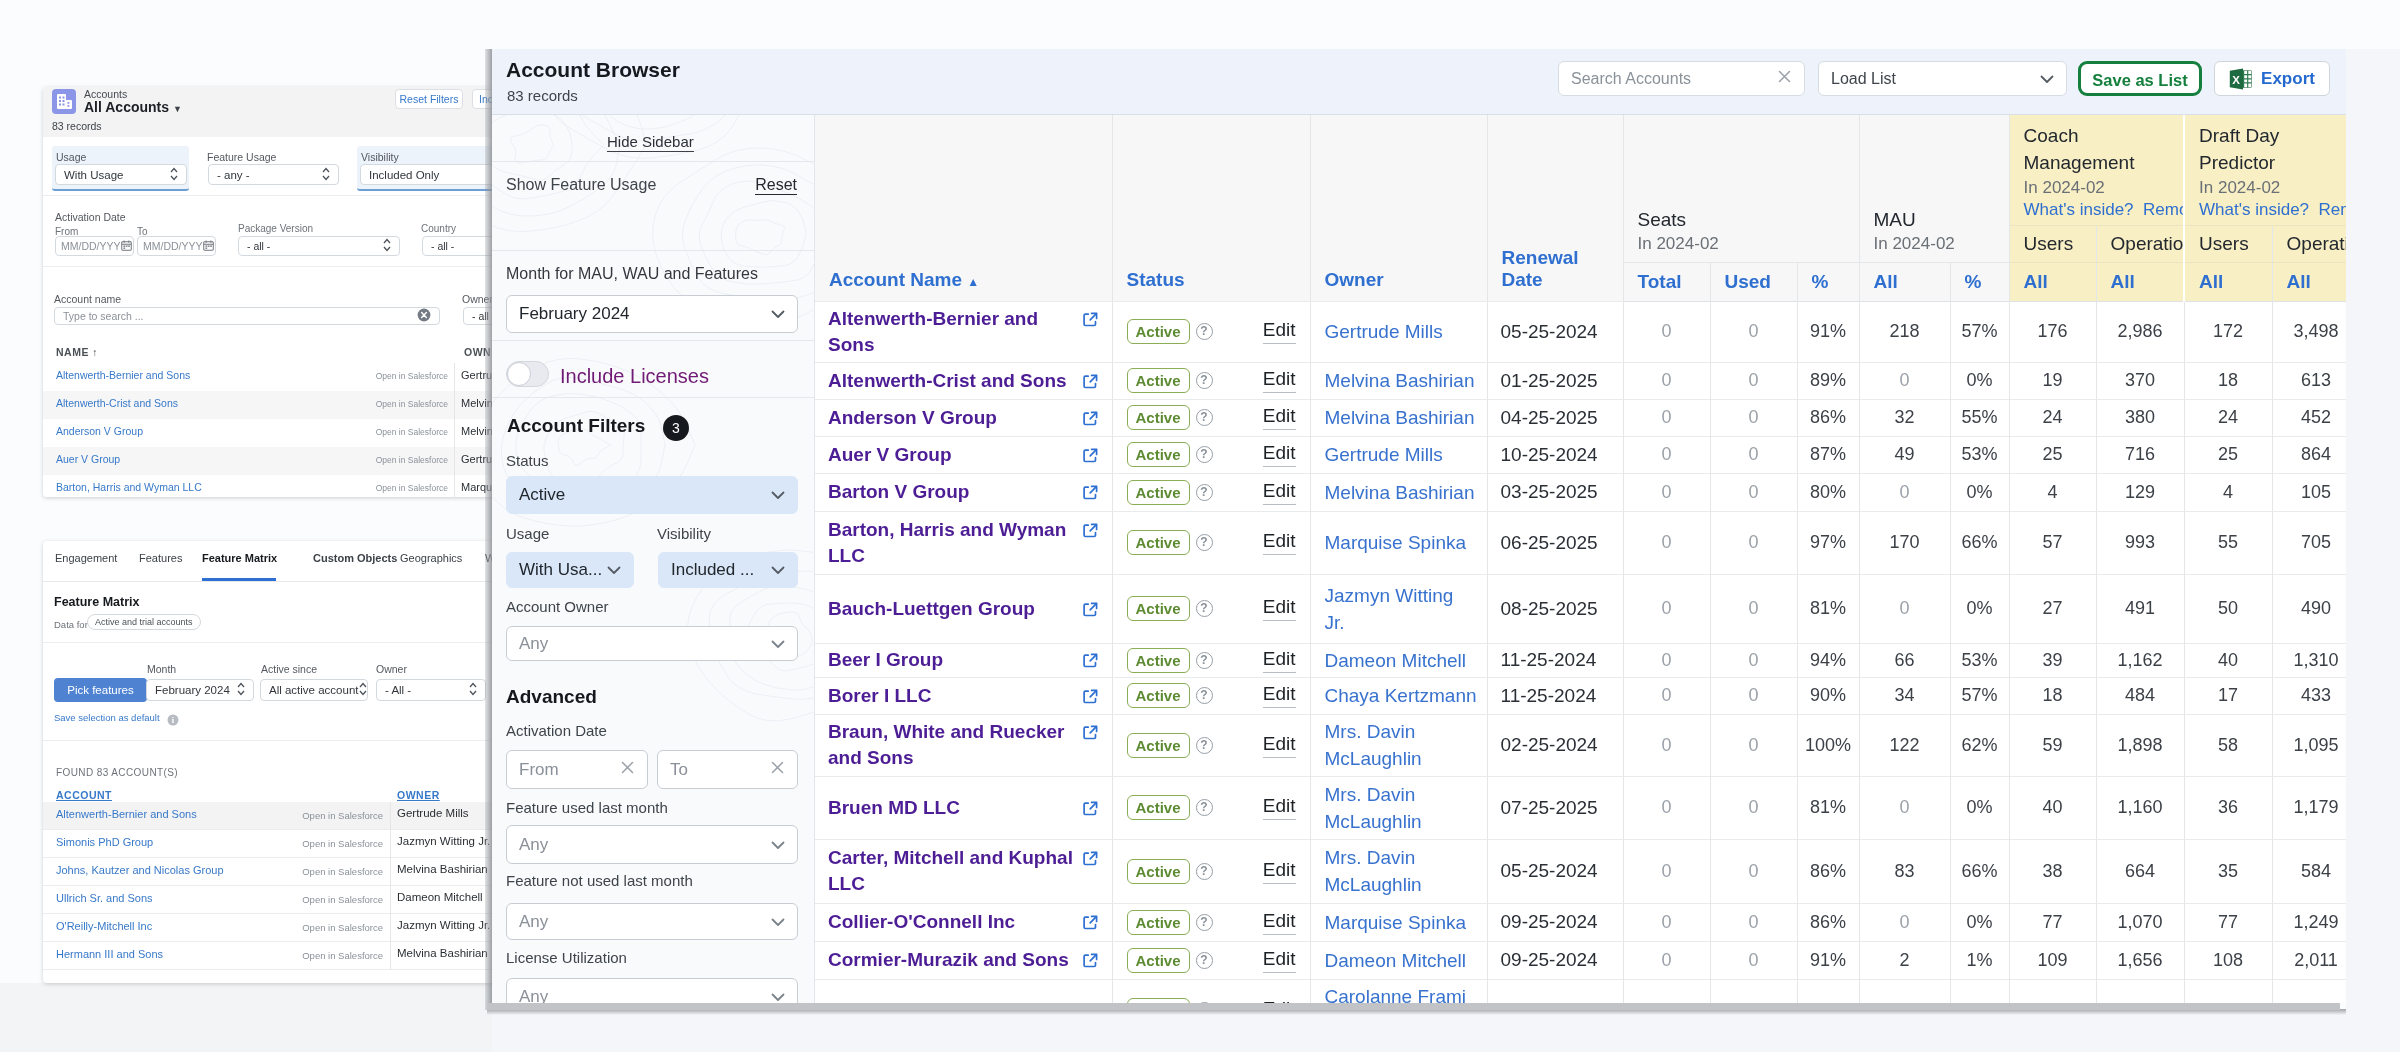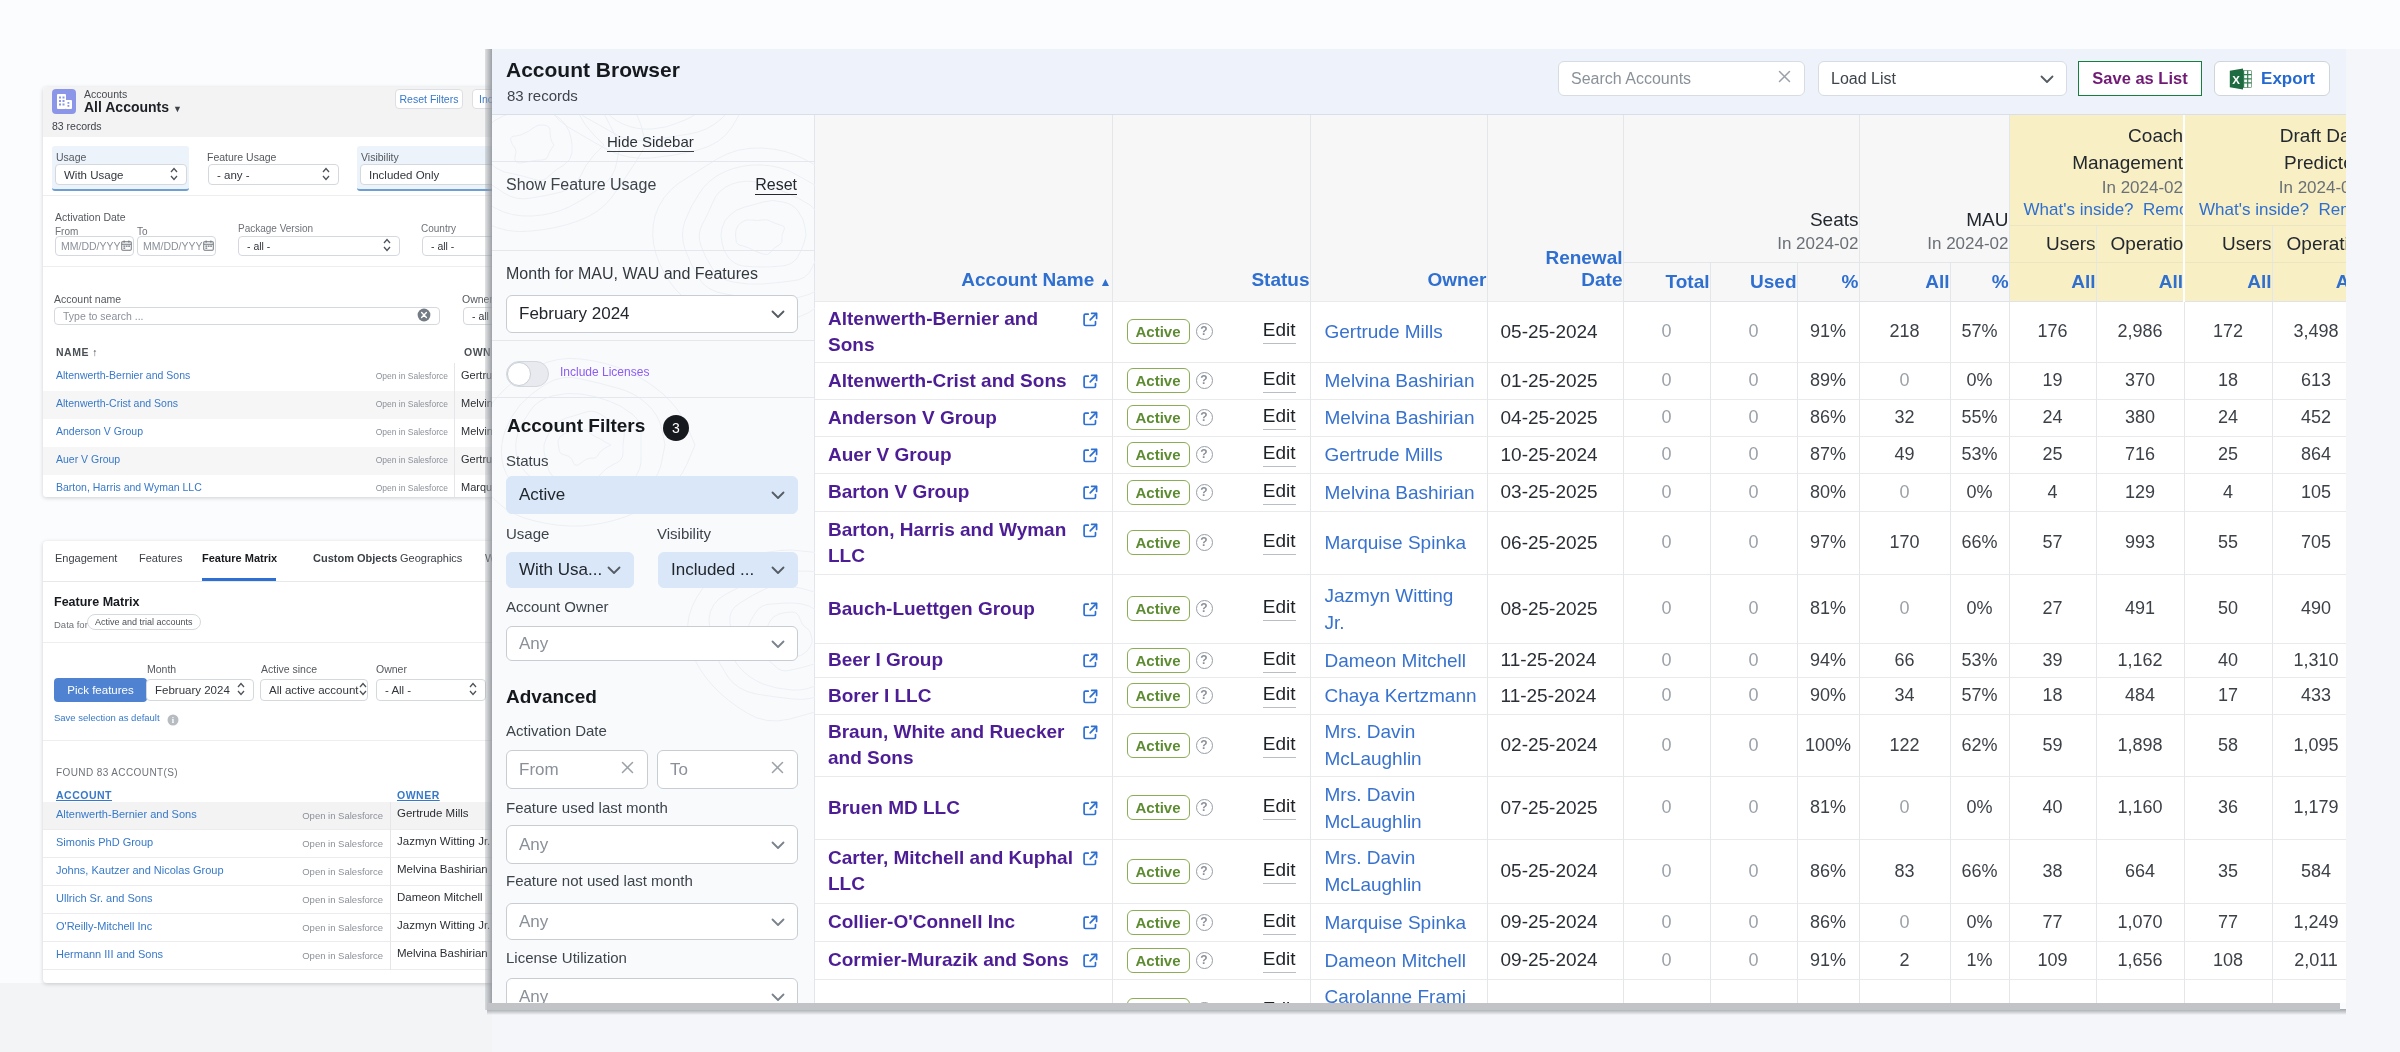--- a/index.html
+++ b/index.html
@@ -20,21 +20,21 @@
 .slabel{position:absolute;left:14px;font-size:15px;color:#3e444b}
 .ssel{position:absolute;background:#fff;border:1px solid #c8cdd4;border-radius:6px;display:flex;align-items:center;padding:0 12px;font-size:17px;color:#22272e}
 .ssel.blue2{background:#d9e7f8;border-color:#d9e7f8}
 .ssel .chev{margin-left:auto}
 .graytxt{color:#8a9099}
 
 #tblwrap{position:absolute;left:323px;top:66px;width:1531px;height:888px;overflow:hidden}
 table{border-collapse:collapse;table-layout:fixed;width:1545px}
 th,td{padding:0;vertical-align:middle;overflow:hidden}
 .vb{border-right:1px solid #e4e7ea}
-thead th{background:#f7f7f8;text-align:right;font-weight:normal}
+thead th{background:#f7f7f8;text-align:left;font-weight:normal}
 .hmain{vertical-align:bottom;padding:0 0 10px 14px;color:#2e6fd0;font-size:19px;font-weight:bold}
 .hgrp{vertical-align:bottom;padding:0 0 8px 14px;border-bottom:1px solid #e4e7ea}
 .hgrp .t1{color:#23282e;font-size:19px}
 .hgrp .t2{color:#6a7076;font-size:17px;margin-top:3px}
 .ylw{background:#f8efc5 !important}
 .hsub{padding-left:14px;color:#23282e;font-size:19px;border-bottom:1px solid #ece5c2}
 .hall{padding-left:14px;color:#2e6fd0;font-size:19px;font-weight:bold;border-bottom:1px solid #dfe2e6}
 tbody td{border-top:1px solid #e9eaec}
 .name{color:#4c1d95;font-size:19px;font-weight:bold;line-height:26px}
 .acell{position:relative;padding:0 0 0 13px}
@@ -248,21 +248,21 @@
 <div id="panel">
 <div id="phead">
 <div class="abs" style="left:14px;top:9px;font-size:21px;font-weight:bold;color:#16191d">Account Browser</div>
 <div class="abs" style="left:15px;top:38px;font-size:15px;color:#3f454c">83 records</div>
 <div class="abs" style="left:1066px;top:12px;width:247px;height:35px;background:#fff;border:1px solid #d7dce2;border-radius:6px;display:flex;align-items:center;padding:0 12px;font-size:16px;color:#8a9199">Search Accounts<span style="margin-left:auto"><svg width="15" height="15" viewBox="0 0 15 15">
             <path d="M2.5 2.5 L12.5 12.5 M12.5 2.5 L2.5 12.5" stroke="#9aa1a9" stroke-width="1.5" stroke-linecap="round"></path>
           </svg></span></div>
 <div class="abs" style="left:1326px;top:12px;width:249px;height:35px;background:#fff;border:1px solid #d7dce2;border-radius:6px;display:flex;align-items:center;padding:0 12px;font-size:16px;color:#3e444b">Load List<span style="margin-left:auto"><svg width="14" height="9" viewBox="0 0 14 9">
             <path d="M1.5 1.5 L7 7 L12.5 1.5" fill="none" stroke="#555b63" stroke-width="1.8" stroke-linecap="round" stroke-linejoin="round"></path>
           </svg></span></div>
-<div class="abs" style="left:1586px;top:12px;width:124px;height:35px;background:#fff;border:1px solid #15803d;border-radius:0;font-size:16.5px;font-weight:bold;color:#701a75;text-align:center;line-height:33px">Save as List</div>
+<div class="abs" style="left:1586px;top:12px;width:124px;height:35px;background:#fff;border:3px solid #15803d;border-radius:9px;font-size:16.5px;font-weight:bold;color:#15803d;text-align:center;line-height:33px">Save as List</div>
 <div class="abs" style="left:1722px;top:12px;width:116px;height:35px;background:#fff;border:1px solid #cfd5db;border-radius:6px;display:flex;align-items:center;justify-content:center;gap:8px;font-size:17px;font-weight:bold;color:#2469d0"><svg width="24" height="22" viewBox="0 0 24 22">
           <rect x="10.5" y="2.5" width="12" height="17" rx="0.5" fill="#fff" stroke="#88ad94" stroke-width="1"></rect>
           <path d="M10.5 6.7h12M10.5 10.8h12M10.5 14.9h12M14.6 2.5v17M18.7 2.5v17" stroke="#2f7d4f" stroke-width="1.2"></path>
           <path d="M0.8 2.8 L14 0.4 V21.6 L0.8 19.2 Z" fill="#1f6b41"></path>
           <text x="7.2" y="15.6" font-size="11.5" font-weight="bold" fill="#fff" text-anchor="middle" font-family="Liberation Sans">X</text>
         </svg>Export</div>
 </div>
 <div id="sidebar">
 <svg width="323" height="888" style="position:absolute;left:0;top:0" viewBox="0 0 323 888">
         <path d="M62 30 Q62 30 60 33 Q57 37 56 41 Q55 45 50 45 Q44 45 40 46 Q35 47 28 48 Q22 48 23 42 Q25 36 23 33 Q20 30 19 26 Q17 21 24 21 Q30 20 33 18 Q36 17 41 13 Q46 9 52 10 Q59 11 58 17 Q58 23 60 27Z" fill="none" stroke="#ecf0f5" stroke-width="1"></path>
@@ -296,21 +296,21 @@
 <div class="slabel" style="top:61px;font-size:16px">Show Feature Usage</div>
 <div class="abs" style="right:17px;top:61px;font-size:16px;color:#24292f;border-bottom:1px solid #24292f">Reset</div>
 <div class="sdiv" style="top:135px"></div>
 <div class="slabel" style="top:150px;font-size:16px;color:#33383f">Month for MAU, WAU and Features</div>
 <div class="ssel" style="left:14px;top:180px;width:292px;height:38px">February 2024<span class="chev"><svg width="14" height="9" viewBox="0 0 14 9">
             <path d="M1.5 1.5 L7 7 L12.5 1.5" fill="none" stroke="#555b63" stroke-width="1.8" stroke-linecap="round" stroke-linejoin="round"></path>
           </svg></span></div>
 <div class="sdiv" style="top:225px"></div>
 <div class="abs" style="left:14px;top:246px;width:43px;height:26px;background:#e8eaef;border:1px solid #d3d7de;border-radius:13px"></div>
 <div class="abs" style="left:15px;top:247px;width:24px;height:24px;background:#fff;border:1px solid #c9ced5;border-radius:50%"></div>
-<div class="abs" style="left:68px;top:250px;font-size:12px;color:#8b5cf6">Include Licenses</div>
+<div class="abs" style="left:68px;top:250px;font-size:20px;color:#701a75">Include Licenses</div>
 <div class="sdiv" style="top:282px"></div>
 <div class="abs" style="left:15px;top:300px;font-size:19px;font-weight:bold;color:#15181c">Account Filters</div>
 <div class="abs" style="left:171px;top:300px;width:26px;height:26px;background:#16191d;border-radius:50%;color:#fff;font-size:14px;text-align:center;line-height:26px">3</div>
 <div class="slabel" style="top:337px">Status</div>
 <div class="ssel blue2" style="left:14px;top:361px;width:292px;height:38px">Active<span class="chev"><svg width="14" height="9" viewBox="0 0 14 9">
             <path d="M1.5 1.5 L7 7 L12.5 1.5" fill="none" stroke="#555b63" stroke-width="1.8" stroke-linecap="round" stroke-linejoin="round"></path>
           </svg></span></div>
 <div class="slabel" style="top:410px">Usage</div>
 <div class="slabel" style="left:165px;top:410px">Visibility</div>
 <div class="ssel blue2" style="left:14px;top:437px;width:128px;height:36px">With Usa...<span class="chev"><svg width="14" height="9" viewBox="0 0 14 9">

